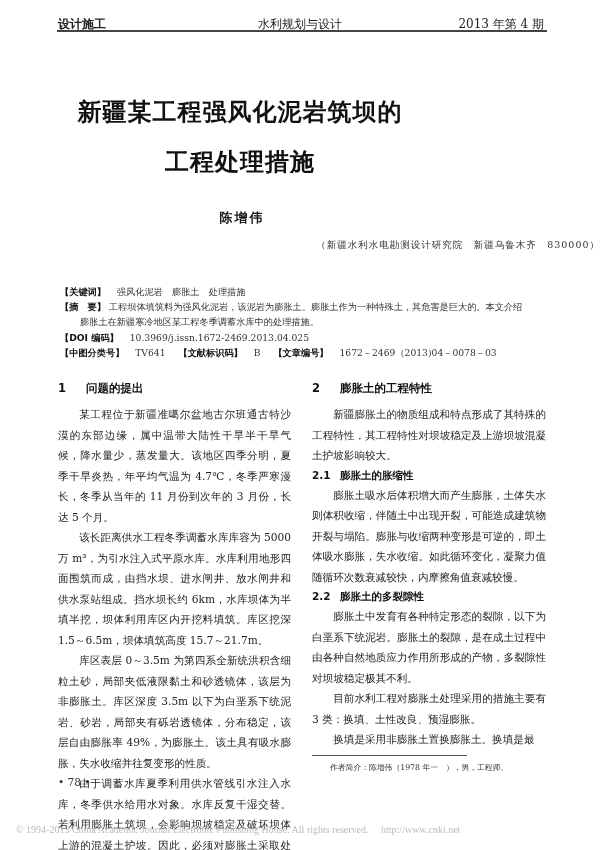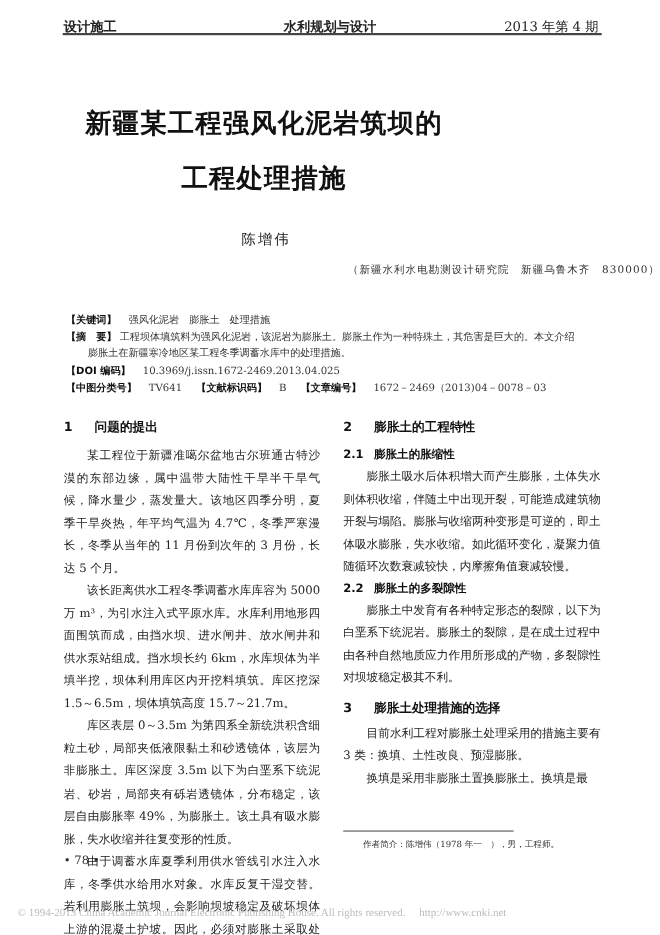--- a/index.html
+++ b/index.html
@@ -1,40 +1,40 @@
 <!DOCTYPE html>
 <html><head>
 <meta charset="utf-8">
 <style>
   html, body { margin:0; padding:0; }
   body { width:600px; height:850px; background:#fff; position:relative; overflow:hidden; color:#1a1a1a; font-family:"DejaVu Serif", serif; }
   .abs { position:absolute; }
   .hdr { top:16px; font-size:12px; color:#222; }
   .hdr-rule { left:57px; top:30px; width:490px; height:0; border-top:2px solid #444; }
   .title { left:0; width:480px; text-align:center; font-family:"DejaVu Sans", sans-serif; font-weight:bold; font-size:24px; color:#111; letter-spacing:1px; }
-  .author { left:0; width:484px; text-align:center; font-size:13px; top:209px; letter-spacing:2px; }
+  .author { left:0; width:484px; text-align:center; font-size:13px; top:209px; letter-spacing:2px;font-weight:bold; }
   .affil { left:0; width:600px; text-align:right; font-size:9.5px; top:239px; letter-spacing:1px; color:#333; }
   .abstract { left:80px; width:450px; top:284px; font-size:9.2px; line-height:15.2px; color:#333; }
   .abstract .lbl { font-family:"DejaVu Sans", sans-serif; font-weight:bold; color:#111; }
   .col { font-size:10.6px; line-height:20.5px; color:#222; text-align:justify; }
   .col p { margin:0; text-indent:2em; }
   .sec { font-family:"DejaVu Sans", sans-serif; font-size:11.5px; color:#111; margin:0; line-height:20px; }
   .sec .num { display:inline-block; width:28px; }
   .sub { font-family:"DejaVu Sans", sans-serif; font-size:10.5px; color:#111; margin:0; line-height:19px; }
   .sub .num { display:inline-block; width:28px; }
   .fn-rule { left:312px; top:755px; width:155px; border-top:1px solid #555; }
   .fn { left:330px; top:762px; font-size:7.8px; color:#333; }
   .pageno { left:58px; top:776px; font-size:10.5px; color:#333; }
   .copy { left:16px; top:823px; font-size:10px; color:#bbb; font-family:"Liberation Serif", serif; white-space:nowrap; }
 </style>
 </head>
 <body>
 
 <div class="abs hdr" style="left:58px;font-family:'DejaVu Sans',sans-serif;font-weight:bold;">设计施工</div>
-<div class="abs hdr" style="left:258px;font-weight:bold;">水利规划与设计</div>
+<div class="abs hdr" style="left:258px;">水利规划与设计</div>
 <div class="abs hdr" style="right:56px;">2013 年第 4 期</div>
 <div class="abs hdr-rule"></div>
 
 <div class="abs title" style="top:96px;">新疆某工程强风化泥岩筑坝的</div>
 <div class="abs title" style="top:146px;">工程处理措施</div>
 
 <div class="abs author">陈增伟</div>
 <div class="abs affil">（新疆水利水电勘测设计研究院　新疆乌鲁木齐　830000）</div>
 
 <div class="abs abstract">
@@ -63,25 +63,25 @@
 <div class="abs col" style="left:58px;top:378px;width:233px;">
   <h2 class="sec" style="margin-bottom:6px;"><span class="num">1</span><span>问题的提出</span></h2>
   <p>某工程位于新疆准噶尔盆地古尔班通古特沙漠的东部边缘，属中温带大陆性干旱半干旱气候，降水量少，蒸发量大。该地区四季分明，夏季干旱炎热，年平均气温为 4.7℃，冬季严寒漫长，冬季从当年的 11 月份到次年的 3 月份，长达 5 个月。</p>
   <p>该长距离供水工程冬季调蓄水库库容为 5000 万 m³，为引水注入式平原水库。水库利用地形四面围筑而成，由挡水坝、进水闸井、放水闸井和供水泵站组成。挡水坝长约 6km，水库坝体为半填半挖，坝体利用库区内开挖料填筑。库区挖深 1.5～6.5m，坝体填筑高度 15.7～21.7m。</p>
   <p>库区表层 0～3.5m 为第四系全新统洪积含细粒土砂，局部夹低液限黏土和砂透镜体，该层为非膨胀土。库区深度 3.5m 以下为白垩系下统泥岩、砂岩，局部夹有砾岩透镜体，分布稳定，该层自由膨胀率 49%，为膨胀土。该土具有吸水膨胀，失水收缩并往复变形的性质。</p>
   <p>由于调蓄水库夏季利用供水管线引水注入水库，冬季供水给用水对象。水库反复干湿交替。若利用膨胀土筑坝，会影响坝坡稳定及破坏坝体上游的混凝土护坡。因此，必须对膨胀土采取处理措施，以防止膨胀土带来的危害。</p>
 </div>
 
 <div class="abs col" style="left:312px;top:378px;width:234px;">
   <h2 class="sec" style="margin-bottom:6px;"><span class="num">2</span><span>膨胀土的工程特性</span></h2>
+  <p>新疆膨胀土的物质组成和特点形成了其特殊的工程特性，其工程特性对坝坡稳定及上游坝坡混凝土护坡影响较大。</p>
   <h3 class="sub"><span class="num">2.1</span><span>膨胀土的胀缩性</span></h3>
   <p>膨胀土吸水后体积增大而产生膨胀，土体失水则体积收缩，伴随土中出现开裂，可能造成建筑物开裂与塌陷。膨胀与收缩两种变形是可逆的，即土体吸水膨胀，失水收缩。如此循环变化，凝聚力值随循环次数衰减较快，内摩擦角值衰减较慢。</p>
   <h3 class="sub"><span class="num">2.2</span><span>膨胀土的多裂隙性</span></h3>
   <p>膨胀土中发育有各种特定形态的裂隙，以下为白垩系下统泥岩。膨胀土的裂隙，是在成土过程中由各种自然地质应力作用所形成的产物，多裂隙性对坝坡稳定极其不利。</p>
-  <h2 class="sec" style="margin:6px 0 4px;"><span class="num">3</span><span>膨胀土处理措施的选择</span></h2>
   <p>目前水利工程对膨胀土处理采用的措施主要有 3 类：换填、土性改良、预湿膨胀。</p>
   <p>换填是采用非膨胀土置换膨胀土。换填是最</p>
 </div>
 
 <div class="abs fn-rule"></div>
 <div class="abs fn">作者简介：陈增伟（1978 年一　），男，工程师。</div>
 
 <div class="abs pageno">• 78 •</div>
 <div class="abs copy">© 1994-2013 China Academic Journal Electronic Publishing House. All rights reserved.　 http://www.cnki.net</div>
 

